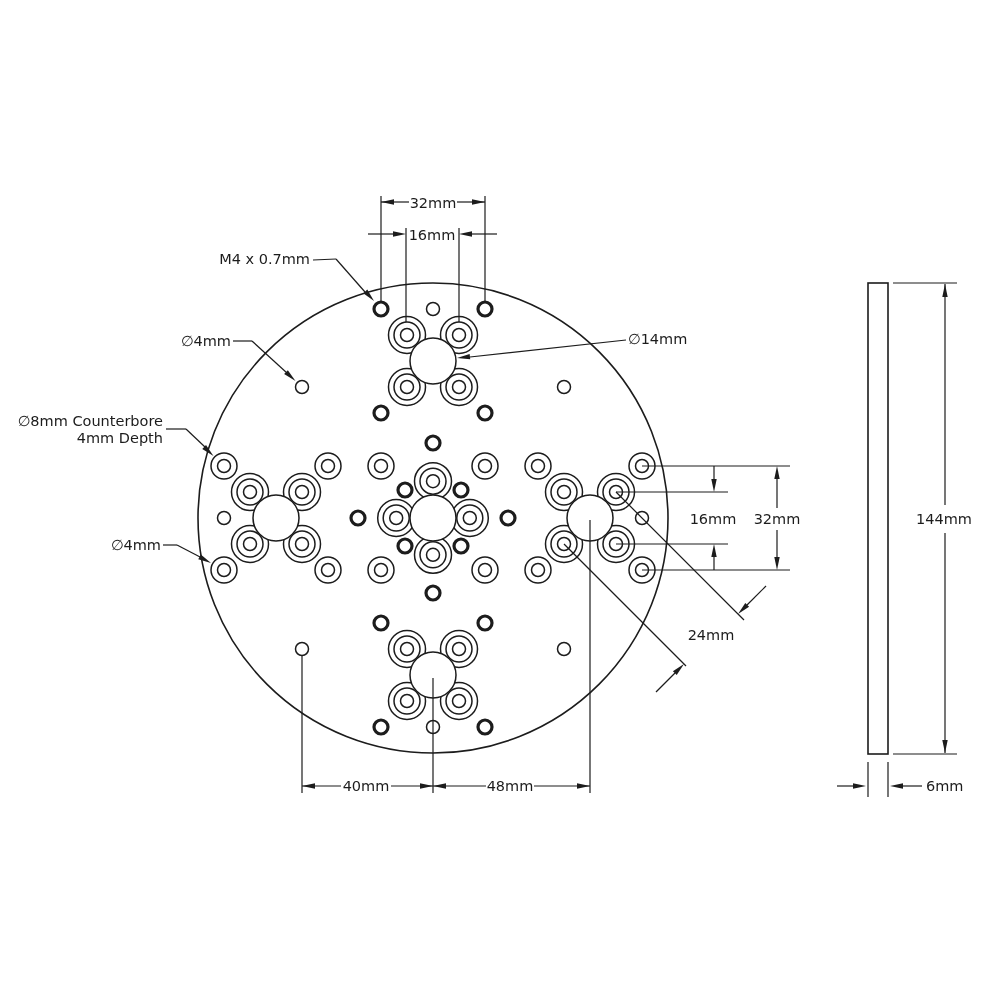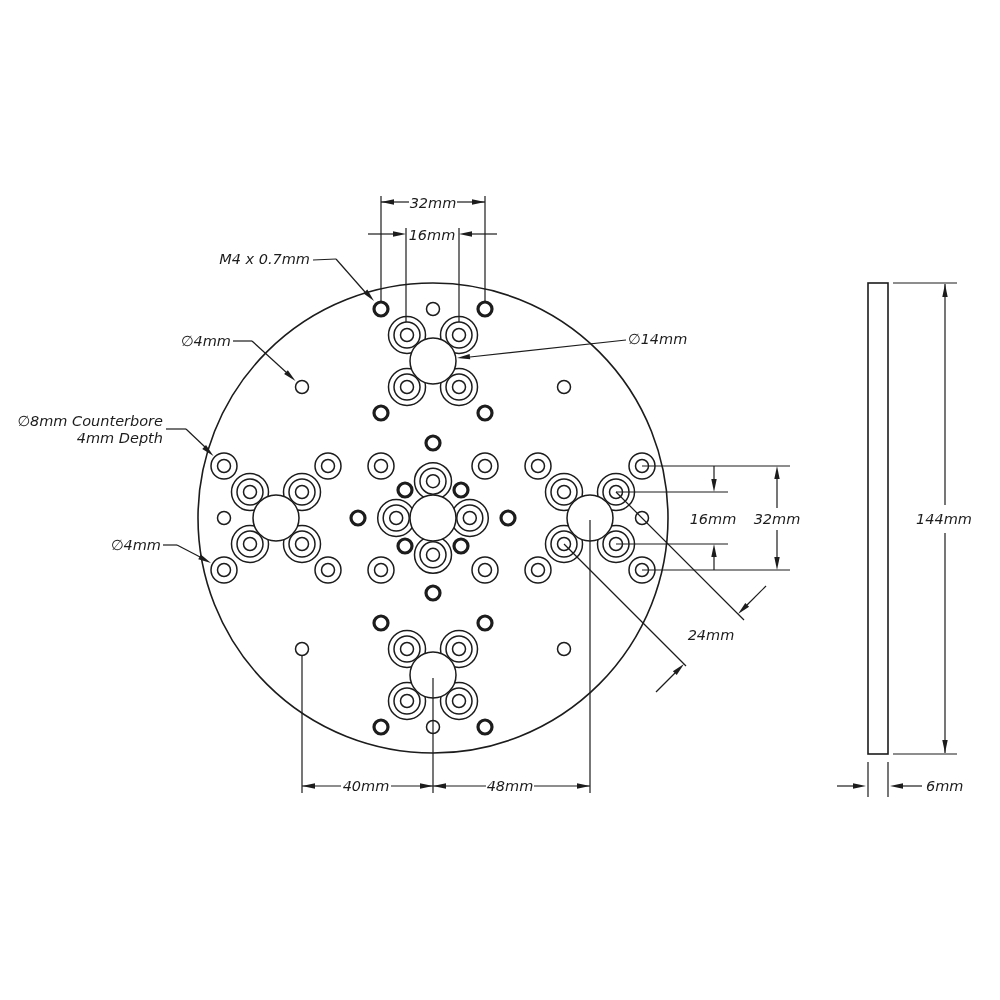--- a/index.html
+++ b/index.html
@@ -1,17 +1,17 @@
 <!DOCTYPE html>
 <html><head>
 <meta charset="utf-8">
 <style>
   html,body{margin:0;padding:0;background:#ffffff;}
   .stage{position:relative;width:1000px;height:1000px;background:#ffffff;overflow:hidden;
-         font-family:"DejaVu Sans","Liberation Sans",sans-serif;font-style:italic;}
+         font-family:"DejaVu Sans","Liberation Sans",sans-serif;}
   svg text{font-family:"DejaVu Sans","Liberation Sans",sans-serif;font-size:14.5px;fill:#1c1c1c;}
 </style>
 </head>
 <body>
 
 <div class="stage">
 <svg width="1000" height="1000" viewBox="0 0 1000 1000">
 
   <g id="geom">
         <circle cx="433" cy="518" r="235" fill="none" stroke="#1c1c1c" stroke-width="1.6"></circle>

